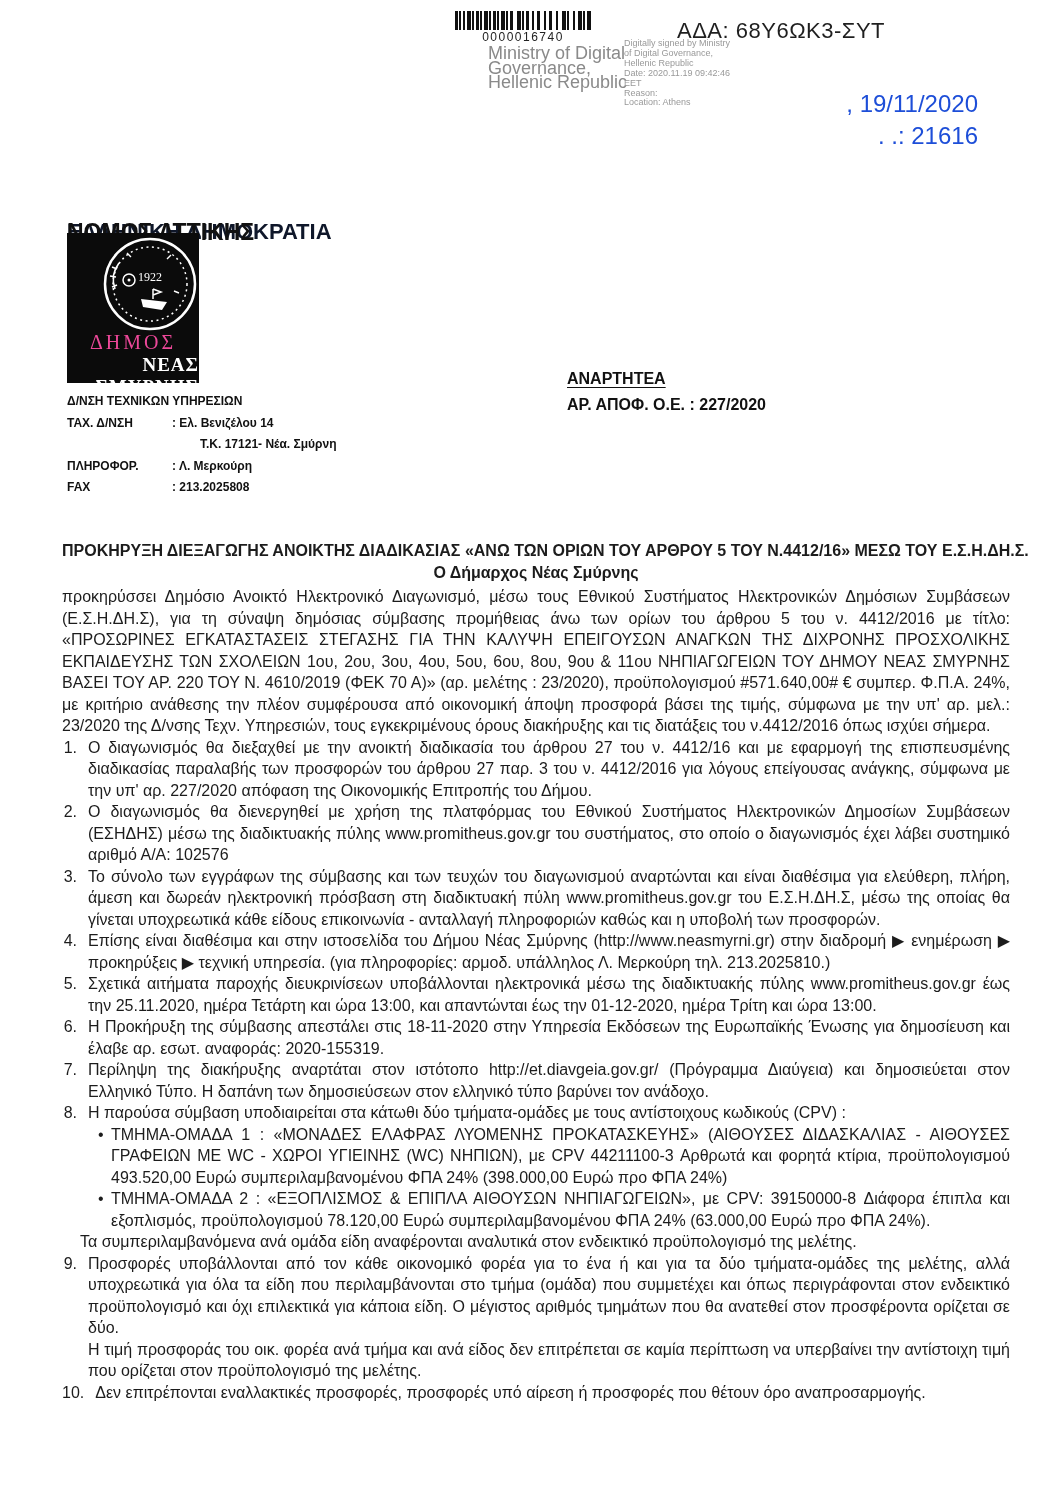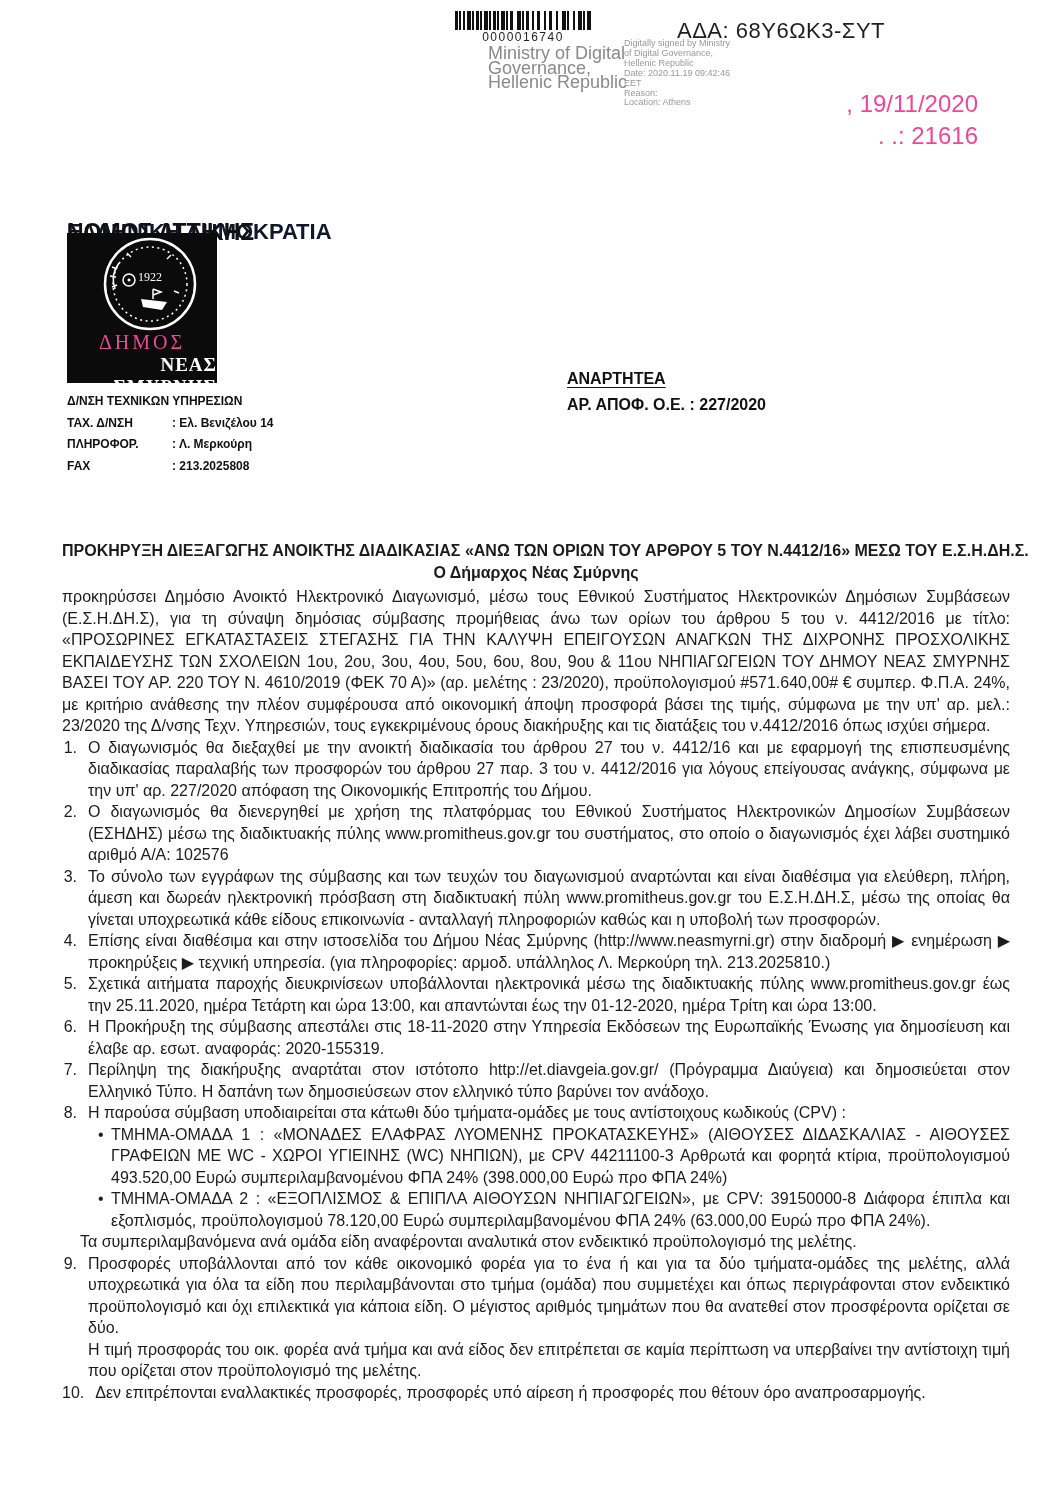--- a/index.html
+++ b/index.html
@@ -27,30 +27,30 @@
   .signature-stamp {
     left: 624px; top: 39px;
     font-size: 9px; line-height: 9.9px; color: #999;
   }
   .ada {
     left: 677px; top: 18px;
     font-size: 22px; color: #1f1f1f; letter-spacing: 0.5px;
   }
   .date-top, .proto-top {
     right: 71px; text-align: right;
-    font-size: 24px; color: #ec4899;
+    font-size: 24px; color: #1d4ed8;
   }
   .date-top { top: 90px; }
   .proto-top { top: 122px; }
 
   
   .lh-country { left: 67px; top: 195px; font-weight: bold; font-size: 22px; color: #0f172a; margin-top: 24px; }
   .lh-region  { left: 67px; top: 219px; font-weight: bold; font-size: 23px; color: #111; }
   .seal-box {
-    left: 67px; top: 233px; width: 150px; height: 150px;
+    left: 67px; top: 233px; width: 132px; height: 150px;
     background: #0b0b0b;
   }
   .seal-emblem { position: absolute; left: 0; top: 0; }
   .seal-org {
     position: absolute; left: 0; top: 98px; width: 100%;
     text-align: center; color: #ec4899;
     font-family: Liberation Serif, serif;
     font-size: 20px; letter-spacing: 3px;
   }
   .seal-org2 {
@@ -160,20 +160,21 @@
     </svg>
     <div class="seal-org">ΔΗΜΟΣ</div>
     <div class="seal-org2">ΝΕΑΣ ΣΜΥΡΝΗΣ</div>
   </div>
 
   <div class="abs lh-info">
     <div>Δ/ΝΣΗ ΤΕΧΝΙΚΩΝ ΥΠΗΡΕΣΙΩΝ</div>
     <div class="info-row">
       <span class="info-label">ΤΑΧ. Δ/ΝΣΗ</span><span>: Ελ. Βενιζέλου 14</span>
     </div>
+    <div class="info-indent">Τ.Κ. 17121- Νέα. Σμύρνη</div>
     <div class="info-row">
       <span class="info-label">ΠΛΗΡΟΦΟΡ.</span><span>: Λ. Μερκούρη</span>
     </div>
     <div class="info-row">
       <span class="info-label">FAX</span><span>: 213.2025808</span>
     </div>
   </div>
 
   <div class="abs lh-right">
     <div><span class="posted">ΑΝΑΡΤΗΤΕΑ</span></div>

